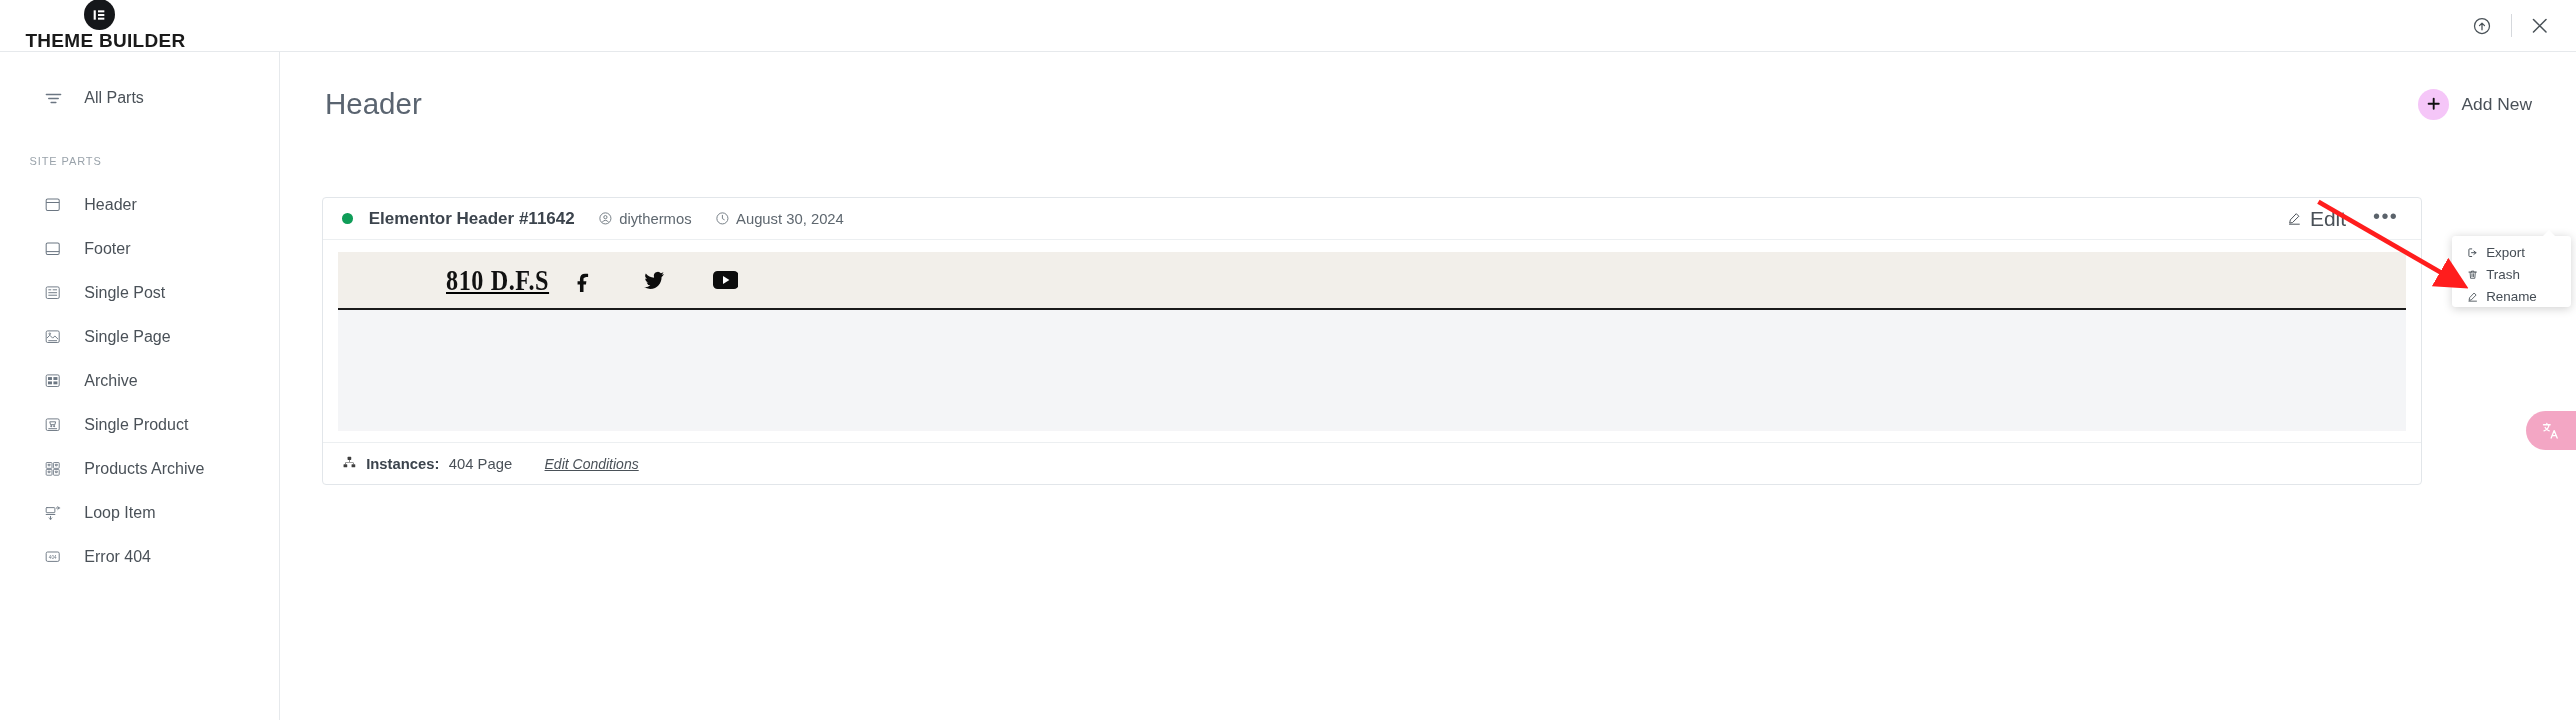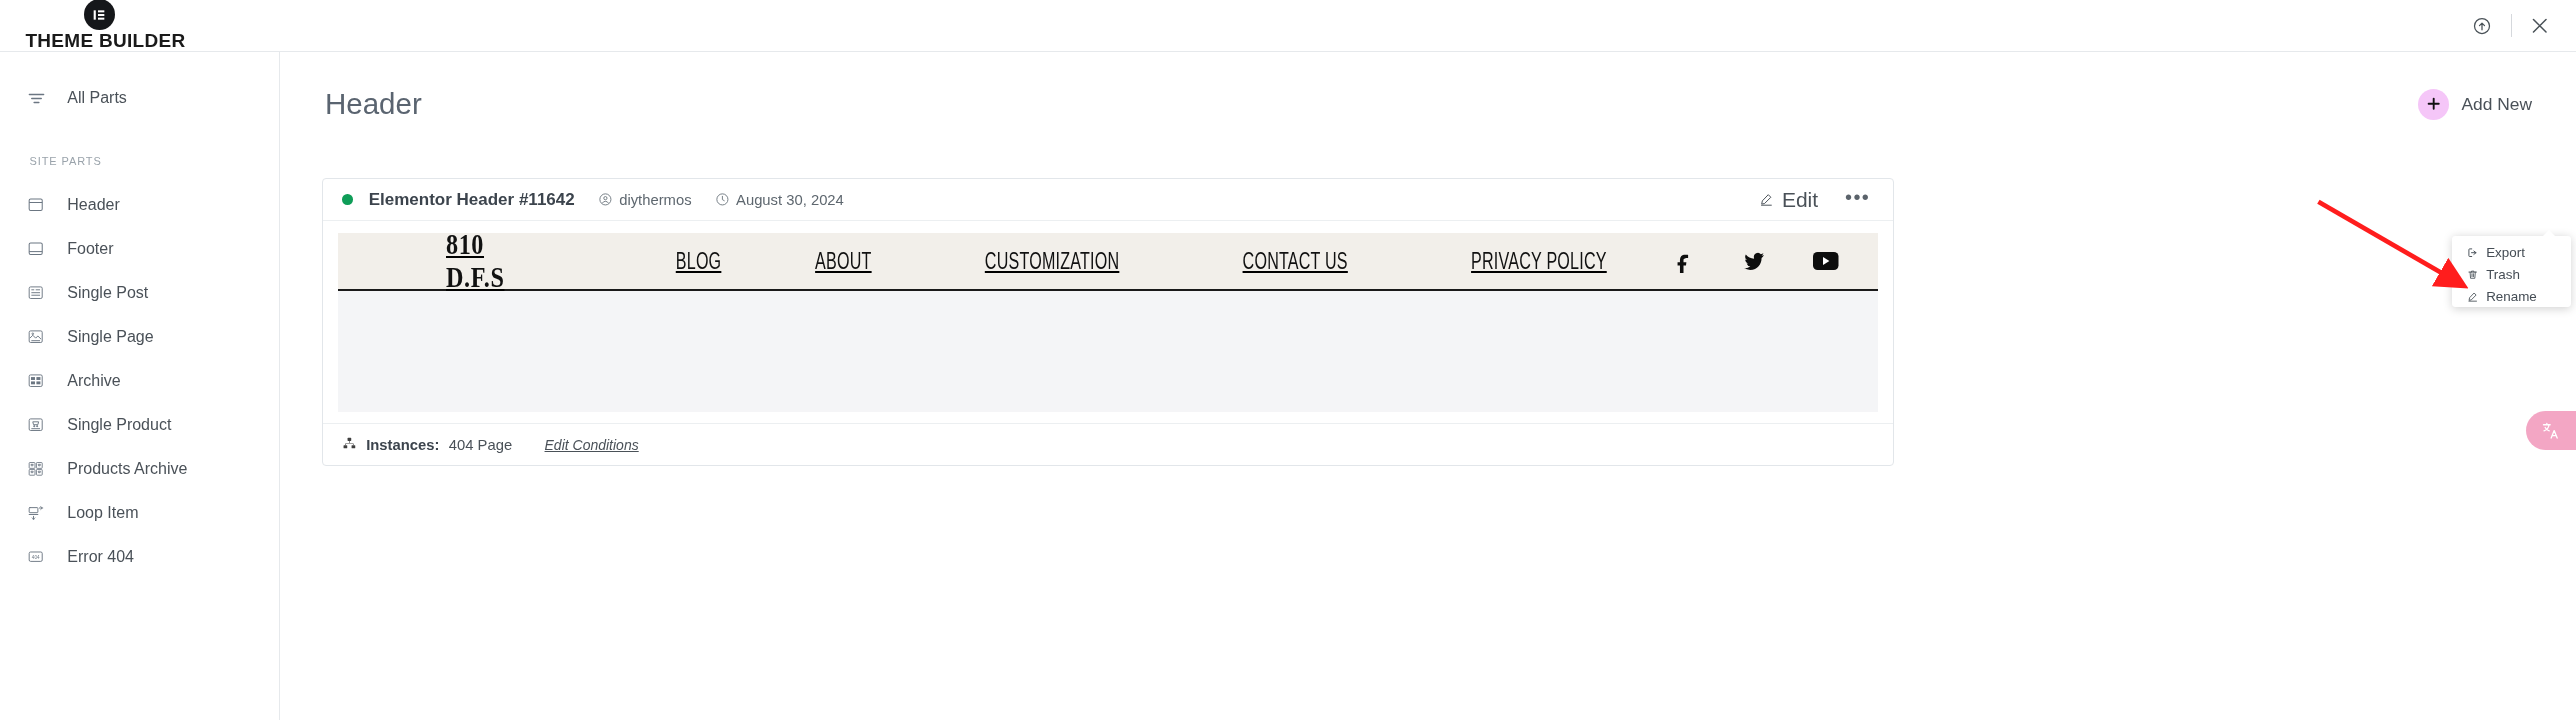--- a/index.html
+++ b/index.html
@@ -38,21 +38,21 @@
   .tb-sep { width: 0.7px; height: 23px; background: #d5d8dc; margin: 0 9.4px; }
 
   
   #sidebar {
     position: absolute; left: 0; top: 52px; width: 280px; height: 668px;
     background: #fff; border-right: 0.7px solid #e6e9ec;
     padding-top: 24px;
   }
   .side-item {
     display: flex; align-items: center; height: 44px;
-    padding-left: 27px; cursor: pointer; color: #515962;
+    padding-left: 44px; cursor: pointer; color: #515962;
   }
   .side-ico {
     width: 25.5px; display: flex; align-items: center; justify-content: flex-start;
     color: #6b7682; flex: none;
   }
   .side-label { font-size: 16px; margin-left: 14.8px; color: #4a5158; }
   .side-head {
     font-size: 11px; letter-spacing: 0.9px; color: #9aa3ab;
     padding-left: 29.5px; margin-top: 35px; margin-bottom: 16px; text-transform: uppercase;
   }
@@ -72,21 +72,21 @@
   }
   #add-new-circle {
     width: 31px; height: 31px; border-radius: 50%;
     background: #f5c6f8; display: flex; align-items: center; justify-content: center;
     color: #111; font-size: 21.5px; line-height: 1;
   }
   #add-new-label { font-size: 17.4px; color: #4a5158; }
 
   
   #card {
-    position: absolute; left: 322px; top: 178px; width: 1572px; height: 288px;
+    position: absolute; left: 322px; top: 197px; width: 2100px; height: 288px;
     background: #fff; border: 0.7px solid #e2e6ea; border-radius: 4px;
   }
   #card-head {
     height: 42px; display: flex; align-items: center;
     padding: 0 23px 0 19px; border-bottom: 0.7px solid #eceff1;
   }
   .dot-green {
     width: 10.7px; height: 10.7px; border-radius: 50%; background: #0f9d58; flex: none;
   }
   #card-name { font-size: 17px; color: #3c444d; font-weight: 700; margin-left: 16px; }
@@ -370,27 +370,20 @@
         <span>Edit</span>
       </div>
       <div id="more-btn">•••</div>
     </div>
   </div>
 
   <div id="preview">
     <div id="preview-inner">
       <div id="site-bar">
         <div id="site-logo">810 D.F.S</div>
-        <div id="site-nav">
-          <span>BLOG</span>
-          <span>ABOUT</span>
-          <span>CUSTOMIZATION</span>
-          <span>CONTACT US</span>
-          <span>PRIVACY POLICY</span>
-        </div>
         <div id="site-social">
           <span>
             <svg width="23" height="23" viewBox="0 0 24 24">
                 <path d="M14.6 8.3h2.2V5.2c-.4-.05-1.7-.17-3.2-.17-3.2 0-5.3 1.9-5.3 5.3v2.4H5.8v3.5h2.5v8.6h3.7v-8.6h2.6l.4-3.5h-3v-2c0-1.1.3-1.9 1.6-1.9z"></path>
               </svg>
           </span>
           <span>
             <svg width="24" height="24" viewBox="0 0 24 24">
                 <path d="M22 5.9c-.7.33-1.5.55-2.3.65.83-.5 1.46-1.29 1.76-2.23-.78.46-1.64.79-2.55.97A4 4 0 0 0 12 8.9c0 .31.03.62.1.91-3.33-.17-6.28-1.76-8.26-4.19a4 4 0 0 0 1.24 5.34c-.66-.02-1.28-.2-1.82-.5v.05a4 4 0 0 0 3.21 3.92c-.6.16-1.24.19-1.86.07a4 4 0 0 0 3.74 2.78A8.05 8.05 0 0 1 2 19.08a11.35 11.35 0 0 0 6.15 1.8c7.38 0 11.42-6.12 11.42-11.42v-.52c.79-.57 1.46-1.28 2-2.09z"></path>
               </svg>

